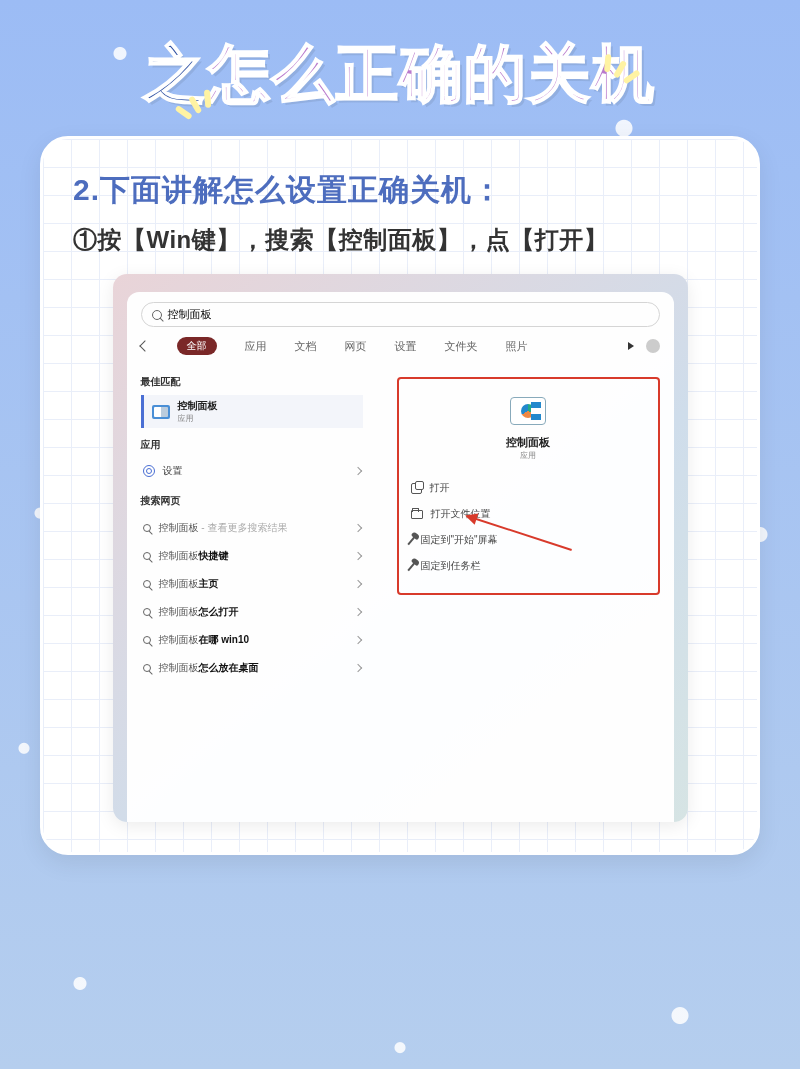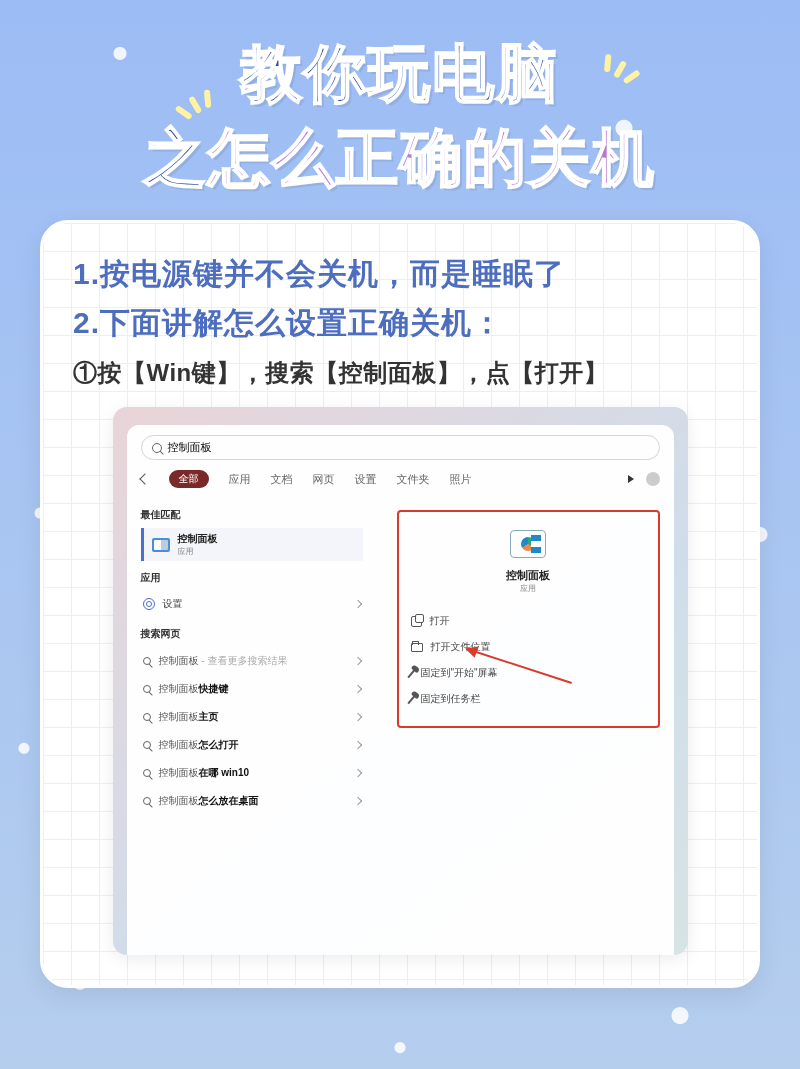--- a/index.html
+++ b/index.html
@@ -127,21 +127,21 @@
       padding: 4px 10px;
       font-size: 11px;
     }
     .mag {
       width: 10px;height:10px;border:1.3px solid #666;border-radius:50%;position:relative;
     }
     .mag::after{content:'';position:absolute;width:5px;height:1.3px;background:#666;bottom:-2px;right:-3px;transform:rotate(45deg);}
     .tabs {
       display: flex;
       align-items: center;
-      gap: 20px;
+      gap: 28px;
       padding: 4px 14px 10px;
       font-size: 11px;
       color: #666;
     }
     .arrow-left {
       width: 8px;height:8px;border-left:1.5px solid #555;border-bottom:1.5px solid #555;transform:rotate(45deg);
     }
     .pill {
       background:#7a2828;color:#fff;border-radius:10px;padding:2px 10px;font-size:10px;
     }
@@ -237,28 +237,26 @@
   <div class="sparks left">
       <span></span>
       <span></span>
       <span></span>
     </div>
   <div class="sparks right">
       <span></span>
       <span></span>
       <span></span>
     </div>
-  <div class="title1">教你玩电脑</div>
   <div class="title2">
     <span class="a">之</span><span class="b">怎么正确的关机</span>
   </div>
 </div>
 
 <div class="card">
-  <div class="p1">1.按电源键并不会关机，而是睡眠了</div>
   <div class="p2">2.下面讲解怎么设置正确关机：</div>
   <div class="p3">①按【Win键】，搜索【控制面板】，点【打开】</div>
 
   <div class="shot">
     <div class="panel">
 
       <div class="searchbar">
         <div class="searchbox">
           <span class="mag"></span>
           <span>控制面板</span>

